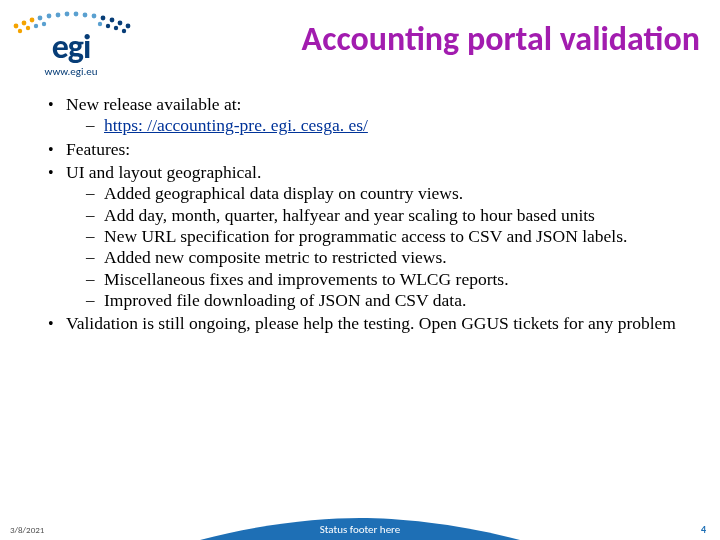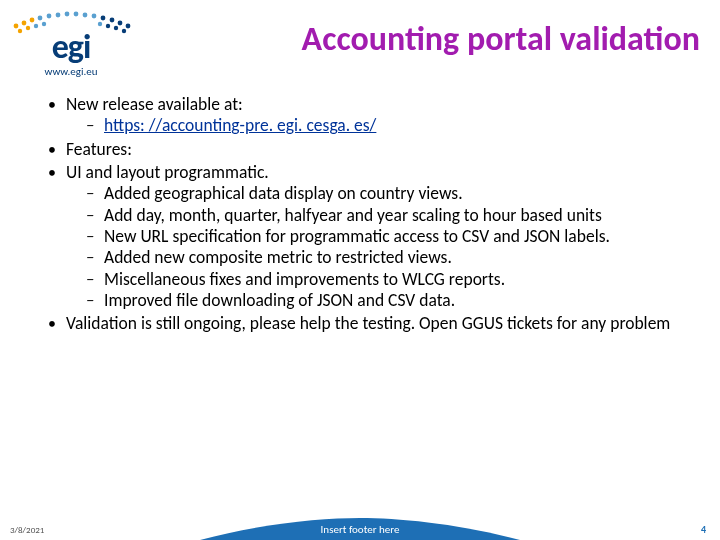--- a/index.html
+++ b/index.html
@@ -4,21 +4,21 @@
 <style>
   * { margin: 0; padding: 0; box-sizing: border-box; }
   html, body { width: 720px; height: 540px; font-family: Calibri, "Segoe UI", Arial, sans-serif; background: #fff; color: #000; overflow: hidden; }
   .slide { position: relative; width: 720px; height: 540px; border-radius: 31px; }
   .logo-block { position: absolute; top: 6px; left: 6px; display: flex; flex-direction: column; align-items: center; }
   .logo-dots { position: relative; width: 130px; height: 28px; }
   .egi-text { font-size: 34px; font-weight: 700; color: #073d77; letter-spacing: -1px; line-height: 0.9; margin-top: -2px; }
   .egi-url { font-size: 11px; color: #073d77; margin-top: 2px; }
   .title { position: absolute; top: 18px; left: 190px; right: 20px; text-align: right; font-size: 34px; font-weight: 700; color: #a21caf; }
   .content { position: absolute; top: 94px; left: 48px; right: 30px; font-size: 17.5px; line-height: 1.22; }
-  .content ul { list-style: none; }
+  .content ul { list-style: none; font-family: Liberation Serif, serif; }
   .content li { position: relative; }
   .lvl1 > li { padding-left: 18px; margin-bottom: 2px; }
   .lvl1 > li::before { content: "•"; position: absolute; left: 0; top: 1px; font-size: 16px; color: #000; }
   .lvl2 { padding-left: 20px; }
   .lvl2 > li { padding-left: 18px; }
   .lvl2 > li::before { content: "–"; position: absolute; left: 0; top: 0; font-size: 17px; }
   .link { color: #003399; text-decoration: underline; }
   .footer { position: absolute; bottom: 0; left: 0; right: 0; height: 22px; display: flex; align-items: center; }
   .footer-date { position: absolute; left: 10px; bottom: 5px; font-size: 9px; color: #555; }
   .footer-center { position: absolute; left: 50%; transform: translateX(-50%); bottom: 0; height: 22px; width: 320px; display: flex; align-items: center; justify-content: center; font-size: 11px; color: #fff; }
@@ -71,21 +71,21 @@
         <ul class="lvl2">
           <li>
             <a class="link"> https: //accounting-pre. egi. cesga. es/</a>
           </li>
         </ul>
       </li>
       <li>
         <span>Features:</span>
       </li>
       <li>
-        <span>UI and layout programmatic.</span>
+        <span>UI and layout geographical.</span>
         <ul class="lvl2">
           <li>Added geographical data display on country views.</li>
           <li>Add day, month, quarter, halfyear and year scaling to hour based units</li>
           <li>New URL specification for programmatic access to CSV and JSON labels.</li>
           <li>Added new composite metric to restricted views.</li>
           <li>Miscellaneous fixes and improvements to WLCG reports.</li>
           <li>Improved file downloading of JSON and CSV data.</li>
         </ul>
       </li>
       <li>
@@ -93,18 +93,18 @@
       </li>
     </ul>
   </div>
 
   <div class="footer">
     <div class="footer-date">3/8/2021</div>
     <div class="footer-center">
       <svg viewBox="0 0 320 22" preserveAspectRatio="none">
         <path d="M0,22 C60,6 120,0 160,0 C200,0 260,6 320,22 Z" fill="#1e6fb5"></path>
       </svg>
-      <span class="footer-center-text">Insert footer here</span>
+      <span class="footer-center-text">Status footer here</span>
     </div>
     <div class="footer-page">4</div>
   </div>
 
 </div>
 
 </body></html>

